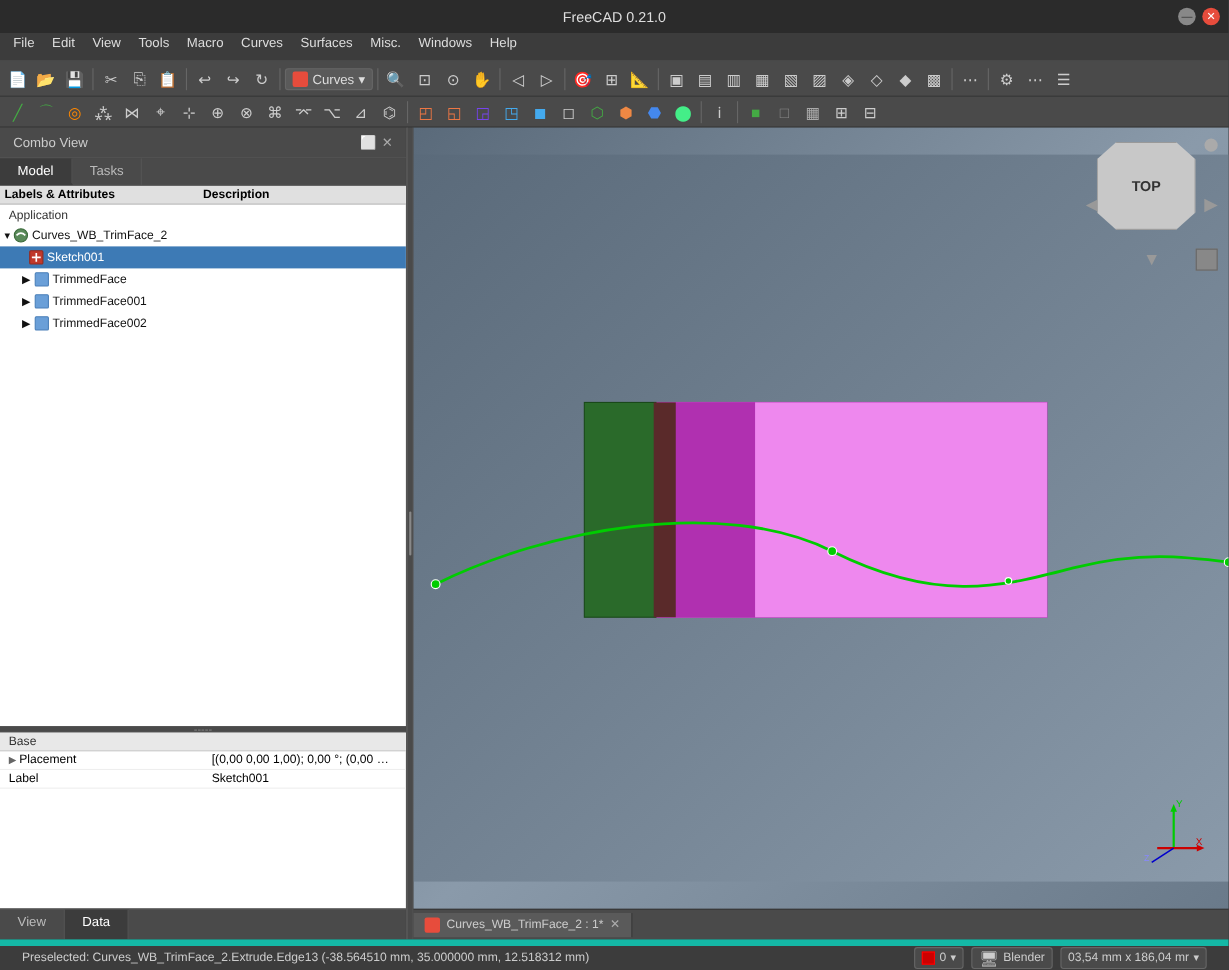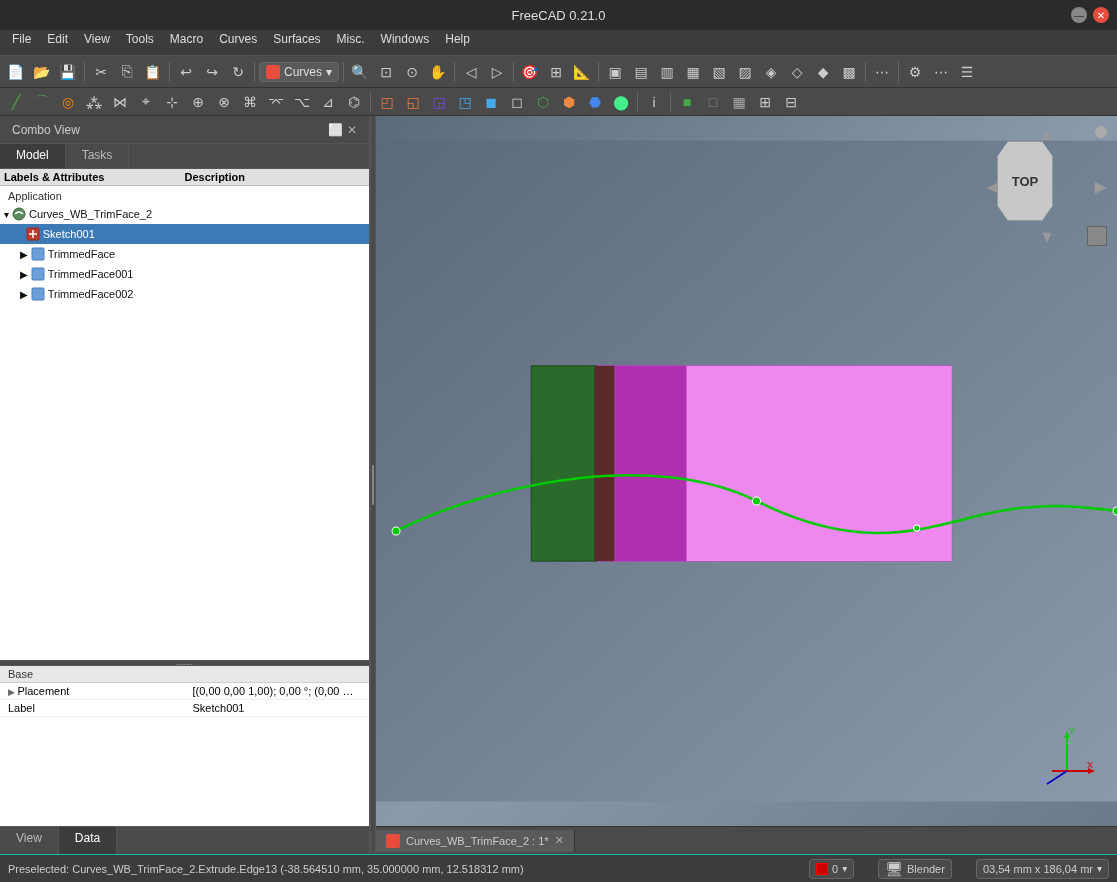--- a/index.html
+++ b/index.html
@@ -242,23 +242,23 @@
       width: 120px;
       height: 130px;
     }
     .nav-cube-container {
       position: relative;
       width: 120px;
       height: 120px;
     }
     .nav-cube-box {
       position: absolute;
-      top: 15px;
+      top: 3px;
       left: 10px;
-      width: 56px;
+      width: 90px;
       height: 80px;
       background: #c8c8c8;
       border: 1px solid #999;
       display: flex;
       align-items: center;
       justify-content: center;
       font-size: 13px;
       font-weight: bold;
       color: #333;
       clip-path: polygon(20% 0%, 80% 0%, 100% 20%, 100% 80%, 80% 100%, 20% 100%, 0% 80%, 0% 20%);
@@ -299,25 +299,25 @@
       width: 60px;
       height: 60px;
     }
 
     
     #statusbar {
       background: #3c3c3c;
       height: 28px;
       display: flex;
       align-items: center;
-      padding: 0 8px;
-      border-top: 1px solid #14b8a6;
+      padding: 0 20px;
+      border-top: 6px solid #14b8a6;
       font-size: 11px;
       color: #ccc;
-      gap: 24px;
+      gap: 7px;
     }
     .status-text { flex: 1; }
     .status-widget {
       display: flex;
       align-items: center;
       background: #4a4a4a;
       border: 1px solid #666;
       border-radius: 3px;
       padding: 1px 6px;
       gap: 4px;

